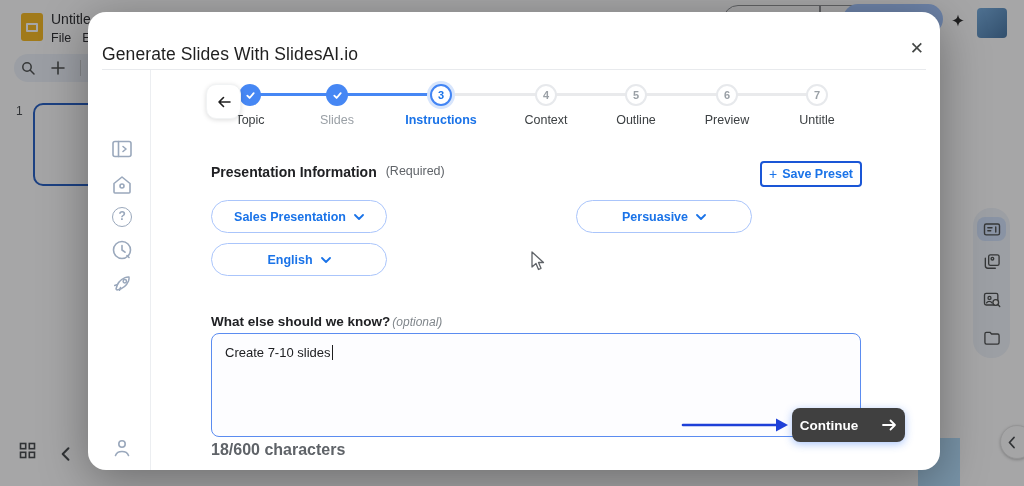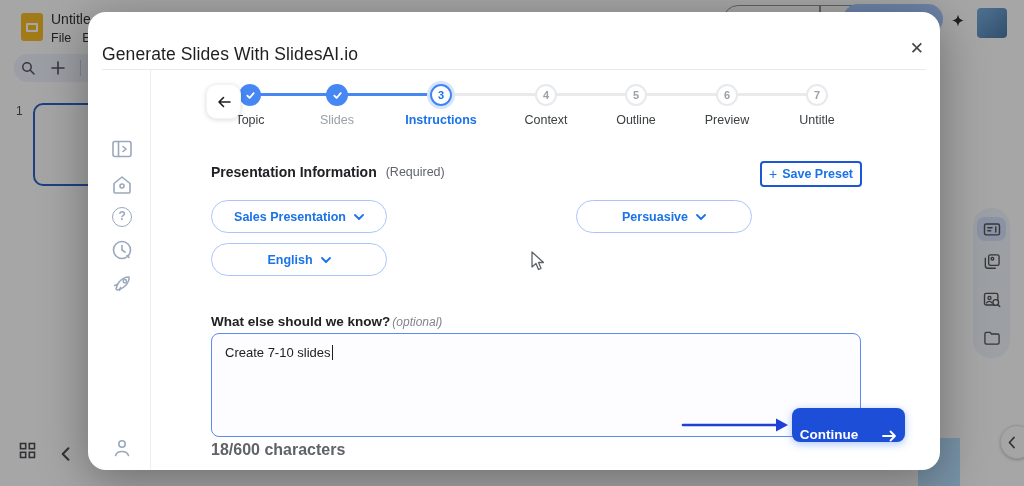--- a/index.html
+++ b/index.html
@@ -65,42 +65,42 @@
   .step:not(.done) .check { display:none; }
   .step.active .circle { border:2px solid #4285f4; box-shadow:0 0 0 3px #d7e5fc; }
   .step.active .num { color:#1a73e8; }
   .step.todo .circle { border:2px solid #e7e9ec; }
   .step.todo .num { color:#9aa0a6; }
   .step .lbl { display:block; margin-top:7px; font-size:12.5px; color:#3c4043; }
   .step .lbl.gray { color:#9aa0a6; }
   .step.active .lbl { color:#1a73e8; font-weight:bold; }
 
   
-  .sec-row { position:absolute; left:123px; top:152px; display:flex; align-items:center; gap:9px; }
+  .sec-row { position:absolute; left:123px; top:152px; display:flex; align-items:flex-start; gap:9px; }
   .sec-title { font-size:14px; font-weight:bold; color:#202124; }
   .sec-req { font-size:12.5px; color:#5f6368; }
   .save-preset { position:absolute; left:672px; top:149px; width:102px; height:26px; border:2px solid #1a56d6; border-radius:4px; background:#fff; color:#1a73e8; font-size:12.5px; font-weight:bold; display:flex; align-items:center; justify-content:center; gap:5px; cursor:pointer; }
   .save-preset .plus { font-size:14px; font-weight:normal; }
 
   .chip { position:absolute; height:33px; border:1px solid #aac5fb; border-radius:17px; background:#fff; color:#1a73e8; font-size:12.5px; font-weight:bold; display:flex; align-items:center; justify-content:center; gap:8px; cursor:pointer; }
   .chip svg { margin-top:1px; }
   .chip.c1 { left:123px; top:188px; width:176px; }
   .chip.c2 { left:306px; top:188px; width:175px; }
   .chip.c3 { left:488px; top:188px; width:176px; }
   .chip.c4 { left:123px; top:231px; width:176px; }
 
   .q-row { position:absolute; left:123px; top:302px; display:flex; align-items:baseline; gap:2px; }
   .q-label { font-size:13.5px; font-weight:bold; color:#202124; }
   .q-opt { font-size:12px; font-style:italic; color:#80868b; }
 
   .ta { position:absolute; left:123px; top:321px; width:650px; height:104px; border:1.4px solid #5b8cf0; border-radius:8px; background:#fdfdff; padding:11px 13px; font-size:13px; color:#202124; cursor:text; }
   .caret { display:inline-block; width:1.3px; height:15px; background:#1f1f1f; vertical-align:text-bottom; margin-left:1px; }
   .char-count { position:absolute; left:123px; top:429px; font-size:16px; color:#5f6368;font-weight:bold; }
 
-  .continue-btn { position:absolute; left:704px; top:396px; width:113px; height:34px; background:#1d4ed8; border-radius:8px; color:#fff; font-size:13.5px; font-weight:bold; display:flex; align-items:flex-end; justify-content:center; gap:24px; box-shadow:0 2px 8px rgba(61,124,245,.45); cursor:pointer; }
+  .continue-btn { position:absolute; left:704px; top:396px; width:113px; height:34px; background:#404040; border-radius:8px; color:#fff; font-size:13.5px; font-weight:bold; display:flex; align-items:center; justify-content:center; gap:24px; box-shadow:0 2px 8px rgba(61,124,245,.45); cursor:pointer; }
 
   
   .annot-arrow { position:absolute; left:680px; top:414px; z-index:30; }
   .mouse-cursor { position:absolute; left:531px; top:251px; z-index:31; }
 
   svg { display:block; }
 </style>
 </head>
 <body>
 

